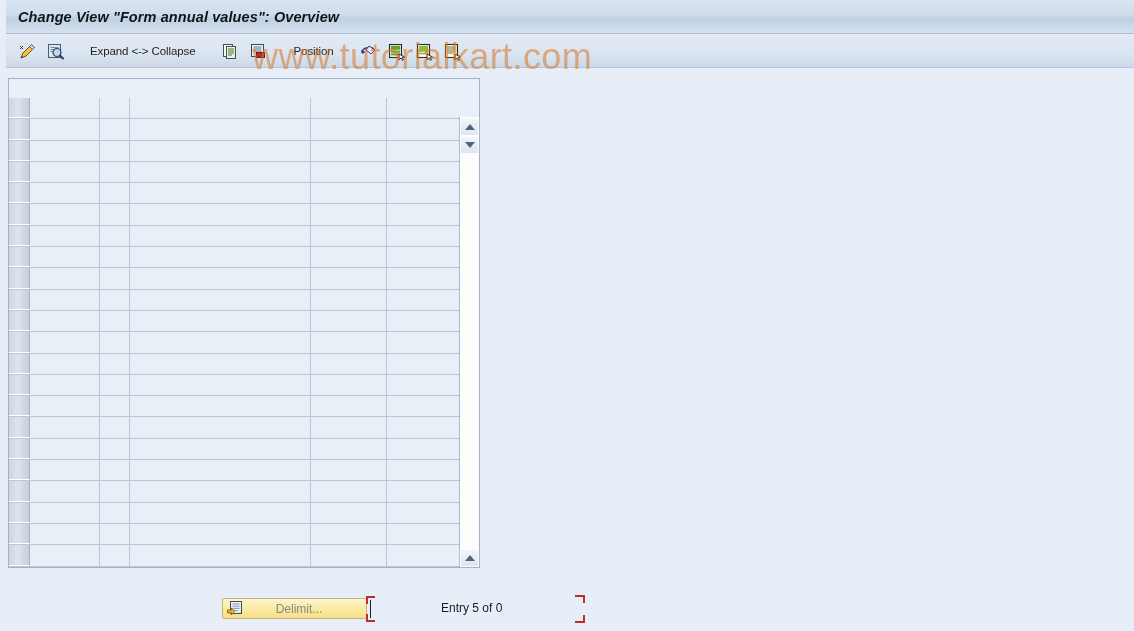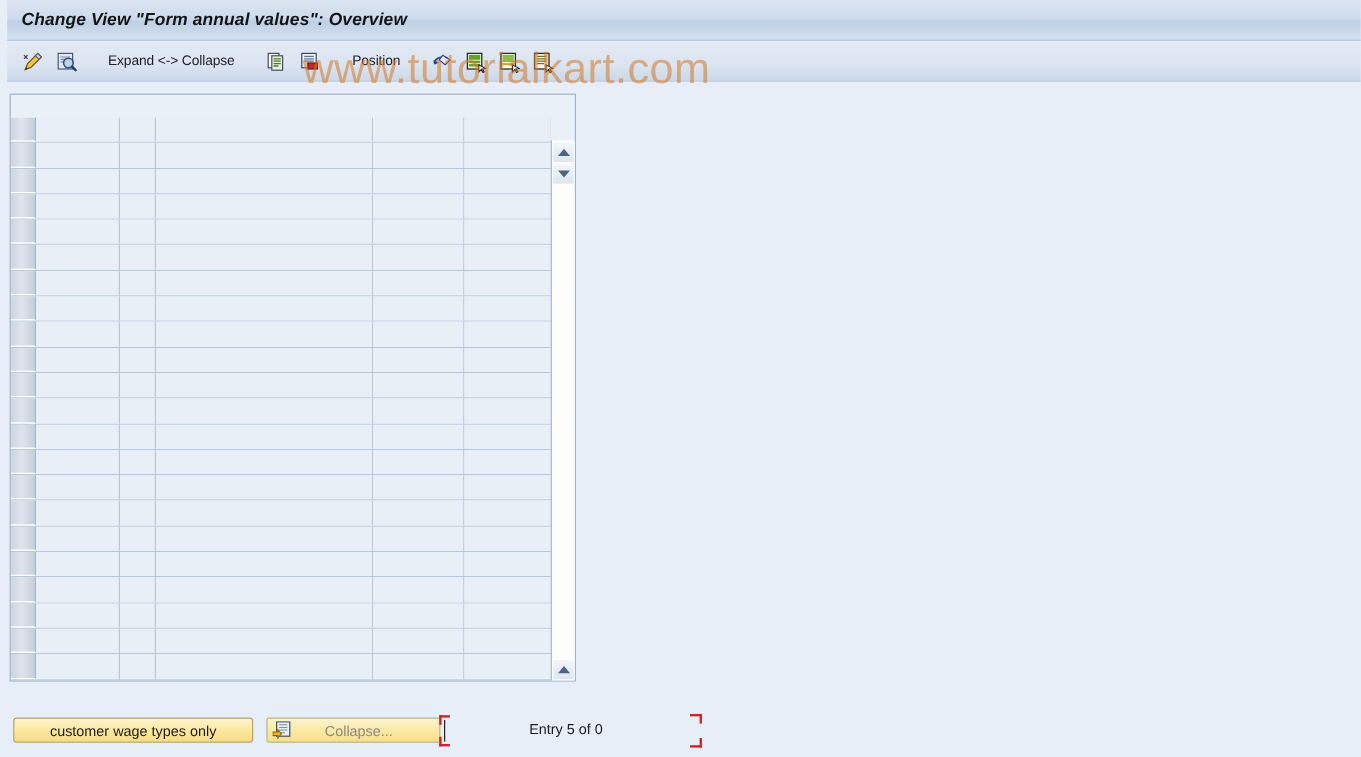--- a/index.html
+++ b/index.html
@@ -566,31 +566,30 @@
           </div>
 
       </div>
     </div>
 
   </div>
 </div>
 
 <div class="bottombar">
 
-  <div class="btn-yellow">customer wage types only</div>
 
   <div class="btn-position">
     <span class="pos-ico">
       <svg width="16" height="15" viewBox="0 0 16 15">
         <rect x="3.5" y="0.5" width="11" height="12" fill="#e9eef6" stroke="#3d4f64" stroke-width="1"></rect>
         <path d="M5.5 3h7M5.5 5.2h7M5.5 7.4h7M5.5 9.6h5" stroke="#7f8fa3" stroke-width="0.9"></path>
         <path d="M0.5 9 L4.5 9 L4.5 7 L7.5 10.5 L4.5 14 L4.5 12 L0.5 12 Z" fill="#f0b429" stroke="#8a6410" stroke-width="0.9"></path>
       </svg>
     </span>
-    <span class="pos-txt">Collapse...</span>
+    <span class="pos-txt">Delimit...</span>
   </div>
 
   <div class="cursor-field">
     <span class="caret"></span>
   </div>
 
   <div class="entry-text">Entry 5 of 0</div>
 
   <div class="corner-brackets"></div>
 </div>

